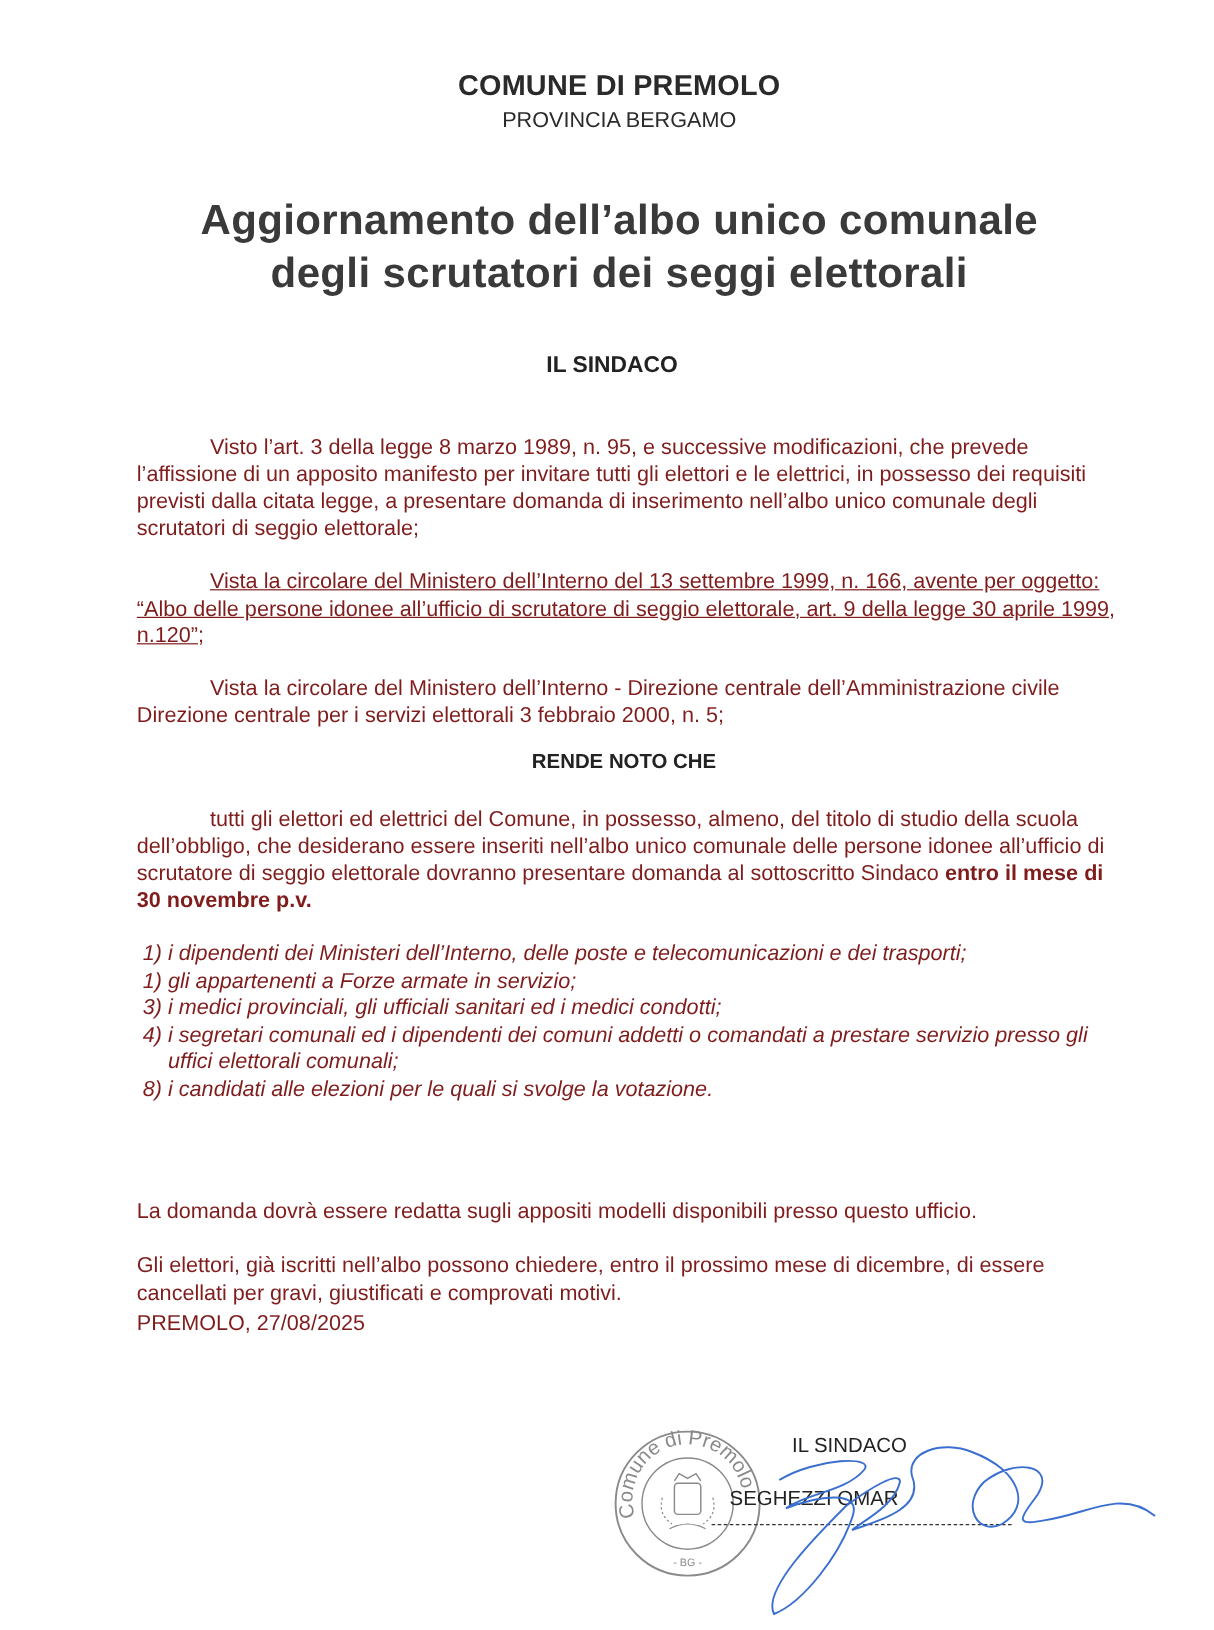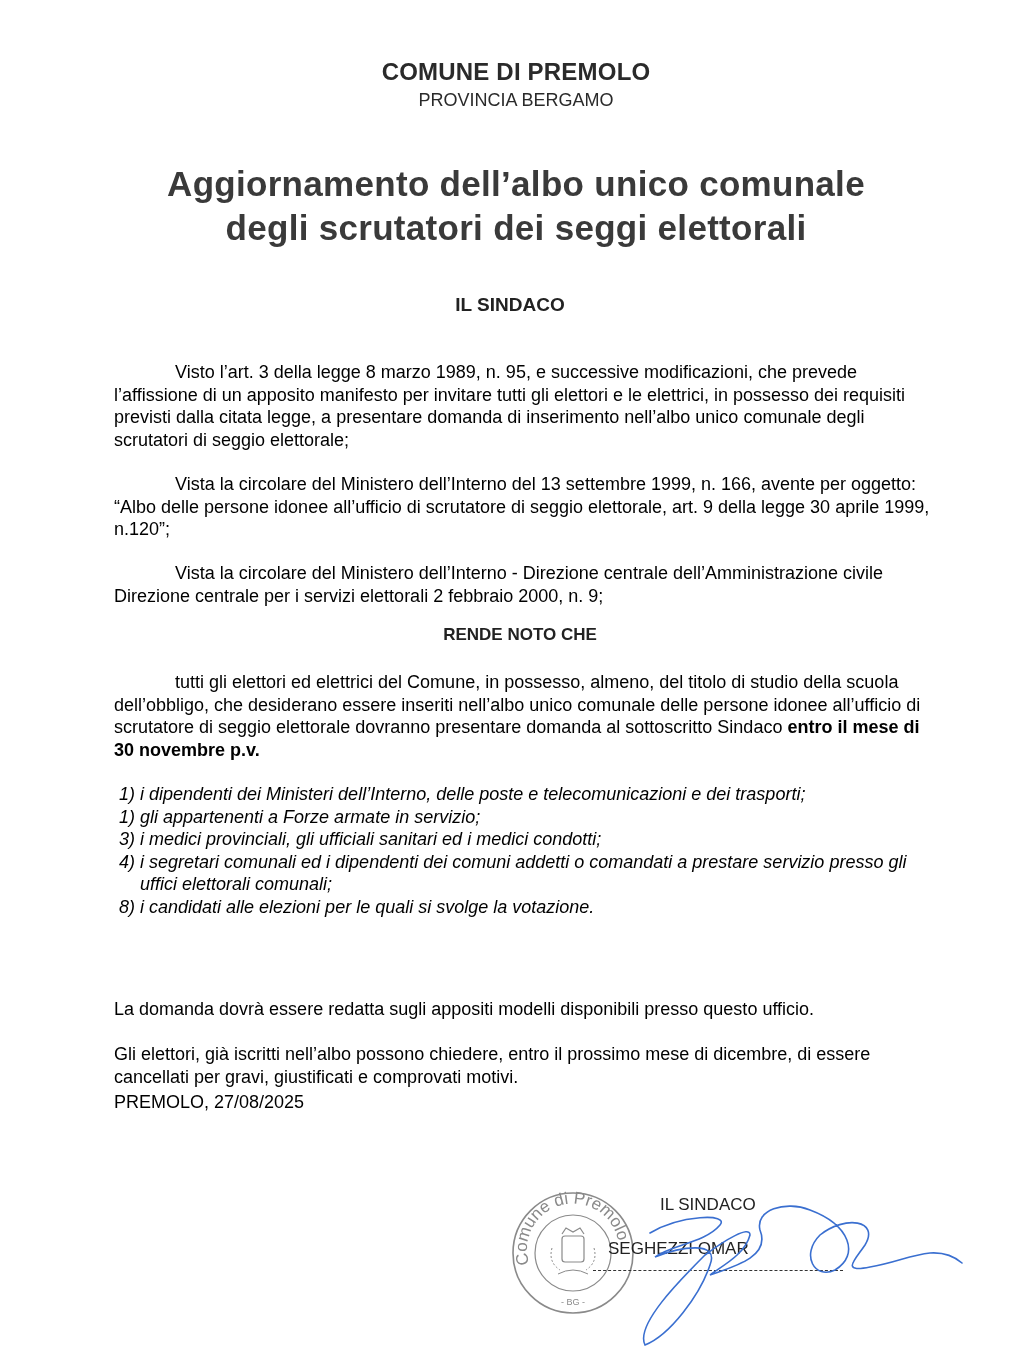--- a/index.html
+++ b/index.html
@@ -20,21 +20,21 @@
       position: absolute; top: 162px; left: 0; width: 1032px; text-align: center;
       font-weight: bold; font-size: 35px; line-height: 44px; color: #3a3a3a;
       letter-spacing: 0.3px;
     }
     .sindaco-h {
       position: absolute; top: 294px; left: 0; width: 1020px; text-align: center;
       font-weight: bold; font-size: 19px; color: #222;
     }
     .body-text {
       position: absolute; left: 114px; width: 820px;
-      font-size: 18px; line-height: 22.5px; color: #000000;
+      font-size: 18px; line-height: 22.5px; color: #7f1d1d;
     }
     .indent { text-indent: 61px; }
     .rende {
       position: absolute; top: 625px; left: 0; width: 1040px; text-align: center;
       font-weight: bold; font-size: 17px; color: #222;
     }
     .list { margin: 5px; padding: 0; list-style: none; font-style: italic; }
     .list li { padding-left: 21px; text-indent: -21px; }
     b.strong { font-weight: bold; }
     .sig-block { position: absolute; left: 500px; top: 1185px; width: 470px; height: 170px; }
@@ -56,22 +56,22 @@
   <div class="hdr-sub">PROVINCIA BERGAMO</div>
 
   <div class="main-title">
     <div>Aggiornamento dell’albo unico comunale</div>
     <div>degli scrutatori dei seggi elettorali</div>
   </div>
 
   <div class="sindaco-h">IL SINDACO</div>
 
   <div class="body-text indent" style="top:361px;">Visto l’art. 3 della legge 8 marzo 1989, n. 95, e successive modificazioni, che prevede l’affissione di un apposito manifesto per invitare tutti gli elettori e le elettrici, in possesso dei requisiti previsti dalla citata legge, a presentare domanda di inserimento nell’albo unico comunale degli scrutatori di seggio elettorale;</div>
-  <div class="body-text indent" style="top:473px;">Vista la circolare del Ministero dell’Interno del 13 settembre 1999, n. 166, avente per oggetto: “Albo delle persone idonee all’ufficio di scrutatore di seggio elettorale, art. 9 della legge 30 aprile 1999, n.120”;</div>
-  <div class="body-text indent" style="top:562px;">Vista la circolare del Ministero dell’Interno - Direzione centrale dell’Amministrazione civile Direzione centrale per i servizi elettorali 2 febbraio 2000, n. 9;</div>
+  <div class="body-text indent" style="top:473px;text-decoration:underline;">Vista la circolare del Ministero dell’Interno del 13 settembre 1999, n. 166, avente per oggetto: “Albo delle persone idonee all’ufficio di scrutatore di seggio elettorale, art. 9 della legge 30 aprile 1999, n.120”;</div>
+  <div class="body-text indent" style="top:562px;">Vista la circolare del Ministero dell’Interno - Direzione centrale dell’Amministrazione civile Direzione centrale per i servizi elettorali 3 febbraio 2000, n. 5;</div>
 
   <div class="rende">RENDE NOTO CHE</div>
 
   <div class="body-text indent" style="top:671px;"><span>tutti gli elettori ed elettrici del Comune, in possesso, almeno, del titolo di studio della scuola dell’obbligo, che desiderano essere inseriti nell’albo unico comunale delle persone idonee all’ufficio di scrutatore di seggio elettorale dovranno presentare domanda al sottoscritto Sindaco </span><b class="strong">entro il mese di 30 novembre p.v.</b></div>
 
   <div class="body-text" style="top:778px;">
     <ul class="list">
       <li>1) i dipendenti dei Ministeri dell’Interno, delle poste e telecomunicazioni e dei trasporti;</li>
       <li>1) gli appartenenti a Forze armate in servizio;</li>
       <li>3) i medici provinciali, gli ufficiali sanitari ed i medici condotti;</li>

